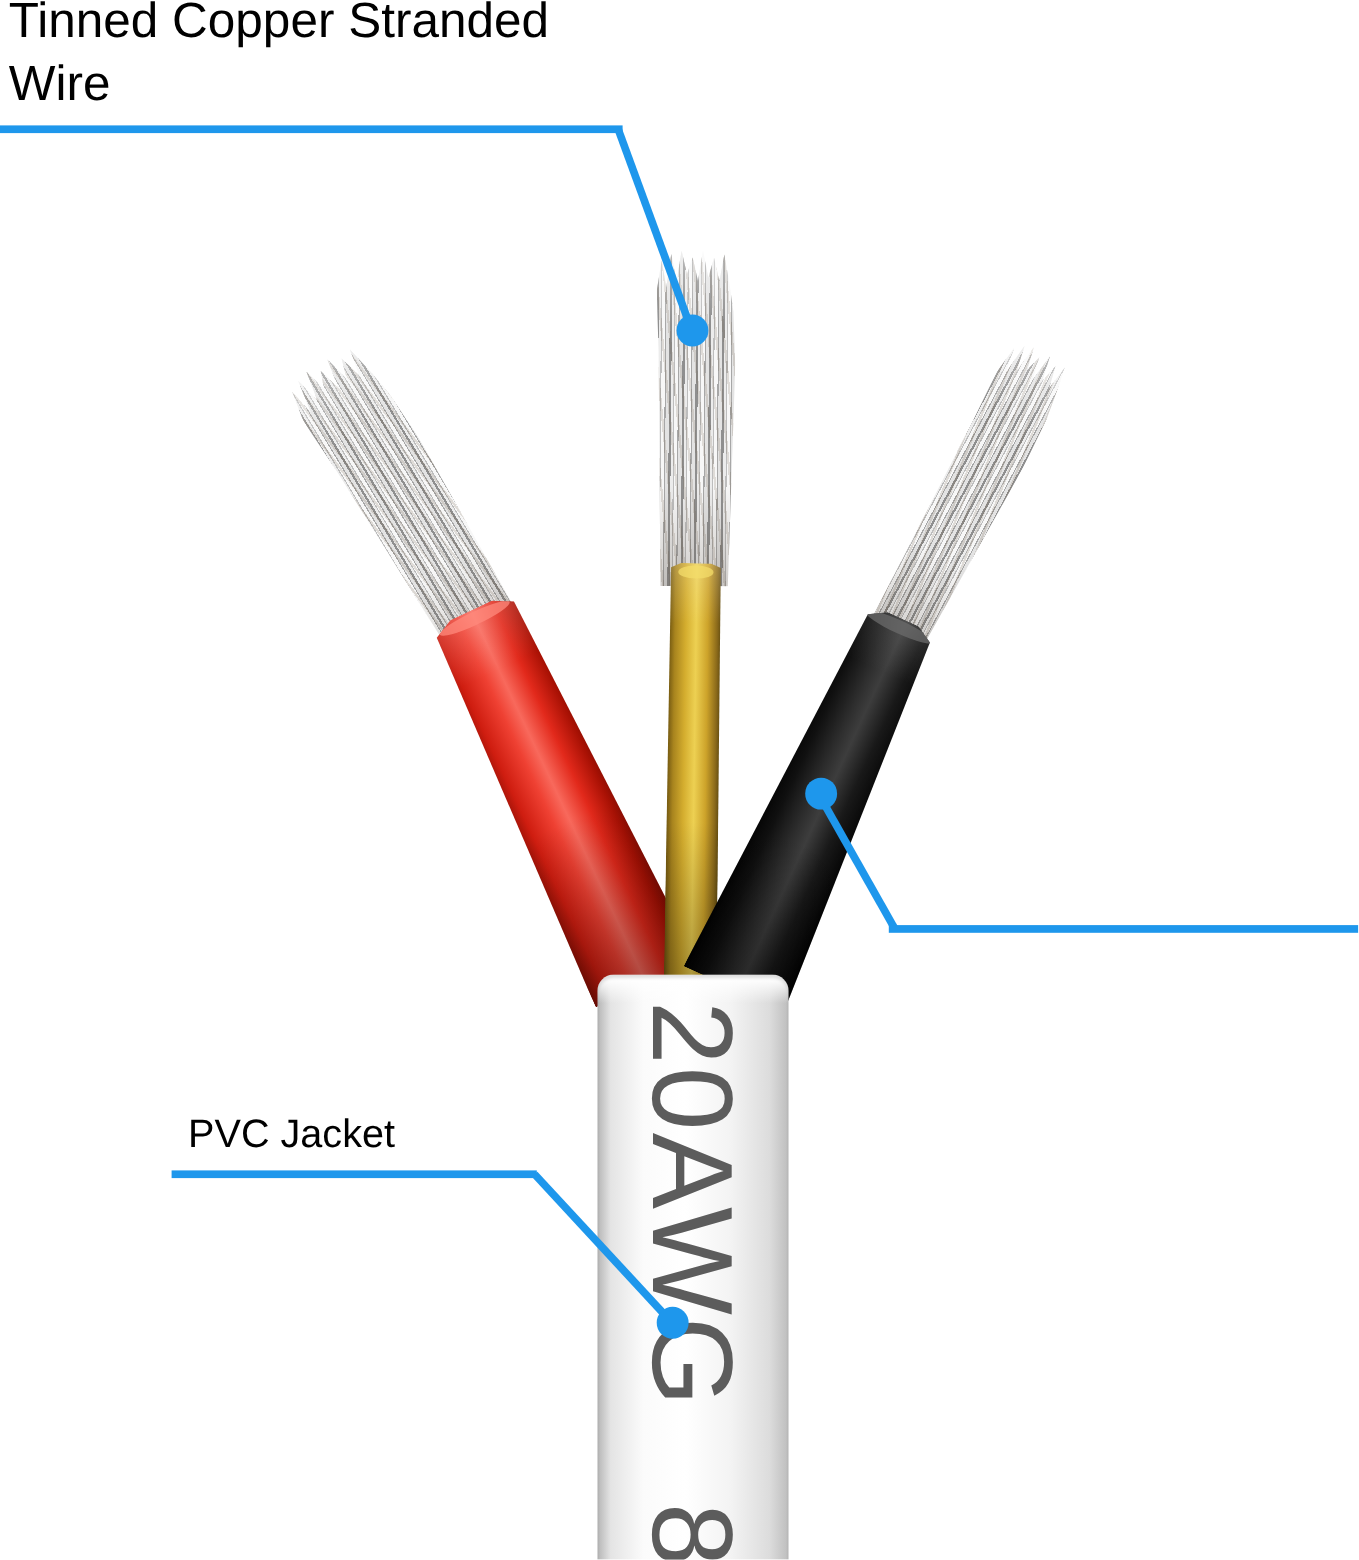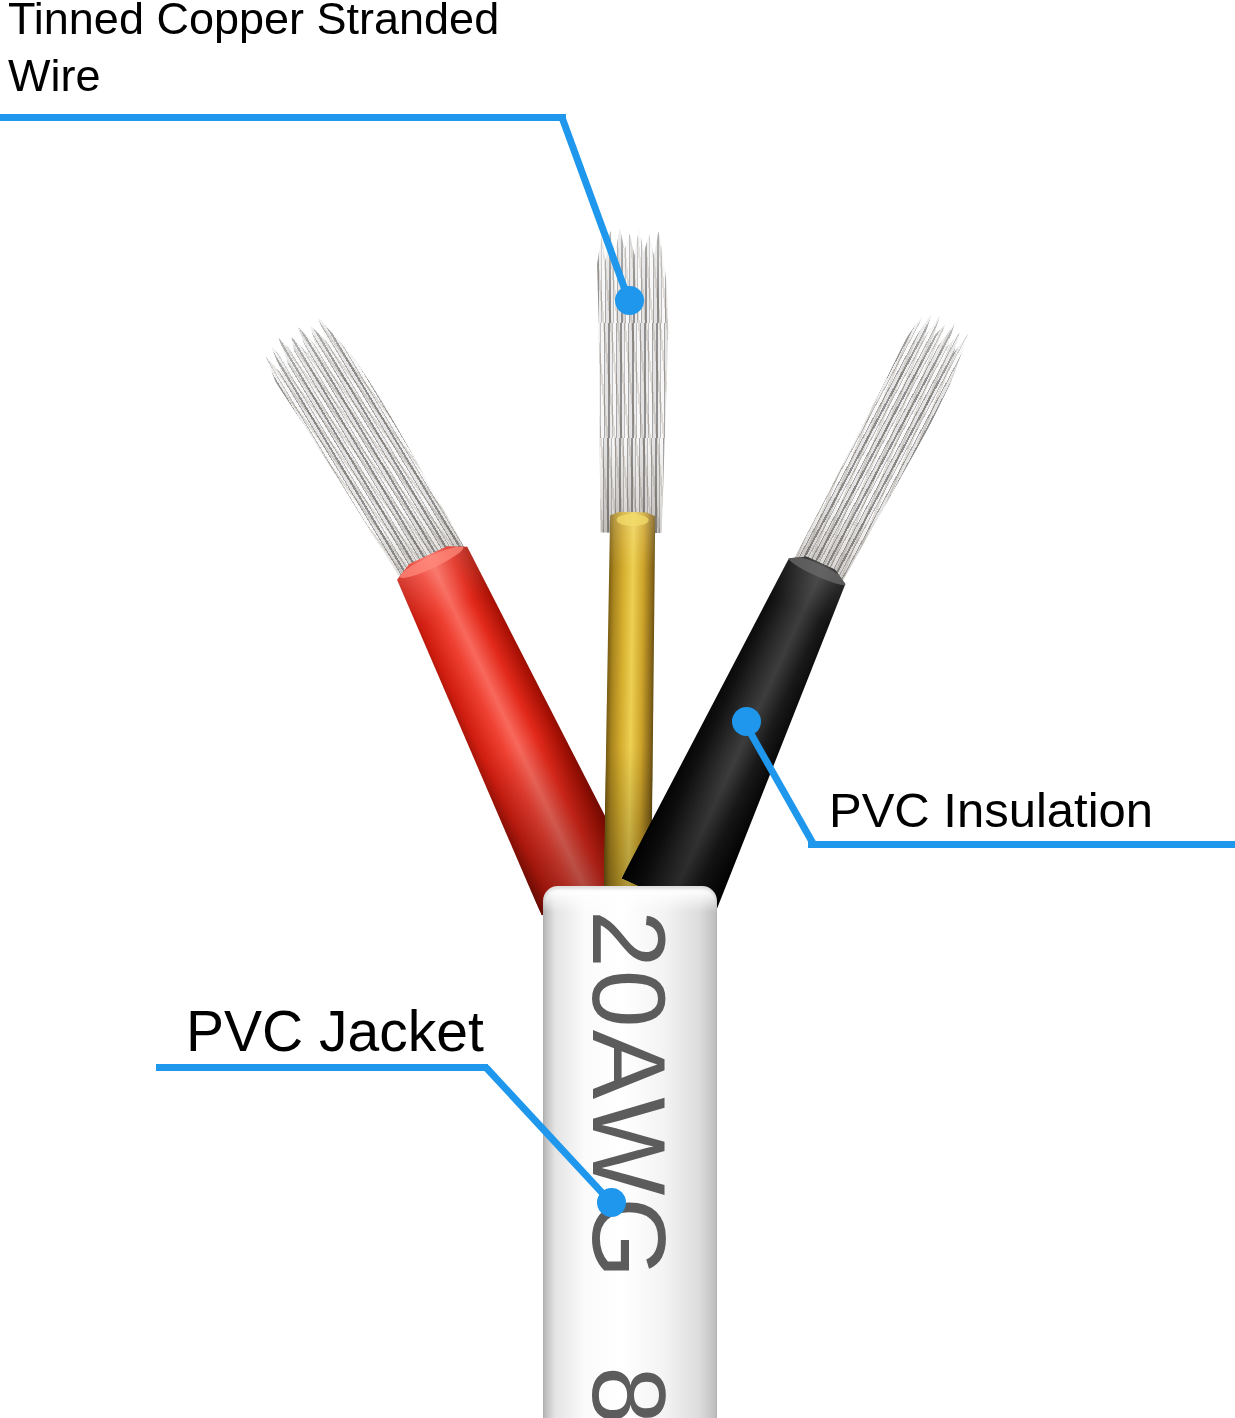--- a/index.html
+++ b/index.html
@@ -81,21 +81,21 @@
   .line-ins-d{left:744px;top:718px;width:142px;transform:rotate(60.5deg);}
   .line-ins-h{left:808px;top:841px;width:427px;}
   .dot-ins{left:732px;top:707px;}
   .line-jacket-h{left:156px;top:1064px;width:332px;}
   .line-jacket-d{left:486px;top:1064px;width:185px;transform:rotate(47.2deg);}
   .dot-jacket{left:597px;top:1188px;}
   
   .label{position:absolute;z-index:7;color:var(--label-black);}
   .label-tinned{left:8px;top:-10px;width:562px;font-size:45px;line-height:57px;}
   .label-ins{left:829px;top:784px;font-size:49px;line-height:52px;white-space:nowrap;}
-  .label-jacket{left:186px;top:1005px;font-size:57px;line-height:52px;white-space:nowrap;}
+  .label-jacket{left:171px;top:1005px;font-size:36px;line-height:52px;white-space:nowrap;}
 </style>
 </head>
 <body>
 
 <div class="scene">
 
   <div class="strands strands-left"></div>
   <div class="strands strands-middle"></div>
   <div class="strands strands-right"></div>
 
@@ -116,20 +116,19 @@
   </div>
 
   <div class="cline line-tinned-h"></div>
   <div class="cline line-tinned-d"></div>
   <div class="cdot dot-tinned"></div>
   <div class="label label-tinned">Tinned Copper Stranded Wire</div>
 
   <div class="cline line-ins-d"></div>
   <div class="cline line-ins-h"></div>
   <div class="cdot dot-ins"></div>
-  <div class="label label-ins">PVC Insulation</div>
 
   <div class="cline line-jacket-h"></div>
   <div class="cline line-jacket-d"></div>
   <div class="cdot dot-jacket"></div>
   <div class="label label-jacket">PVC Jacket</div>
 
 </div>
 
 </body></html>

